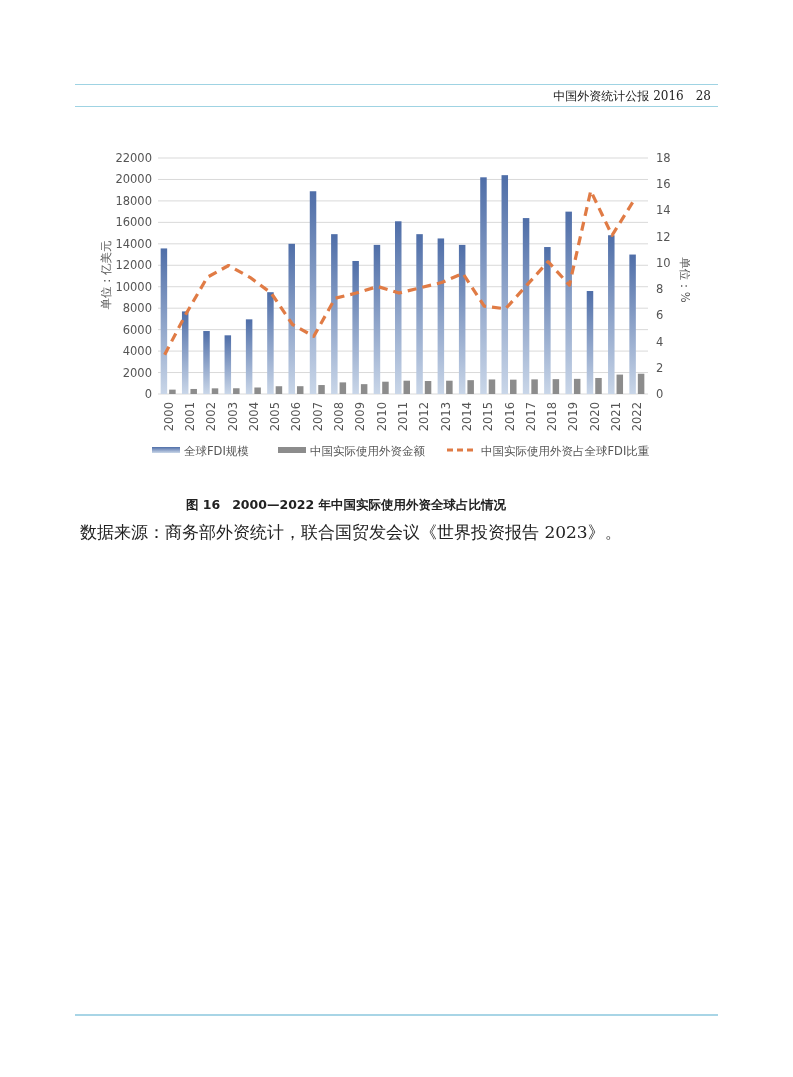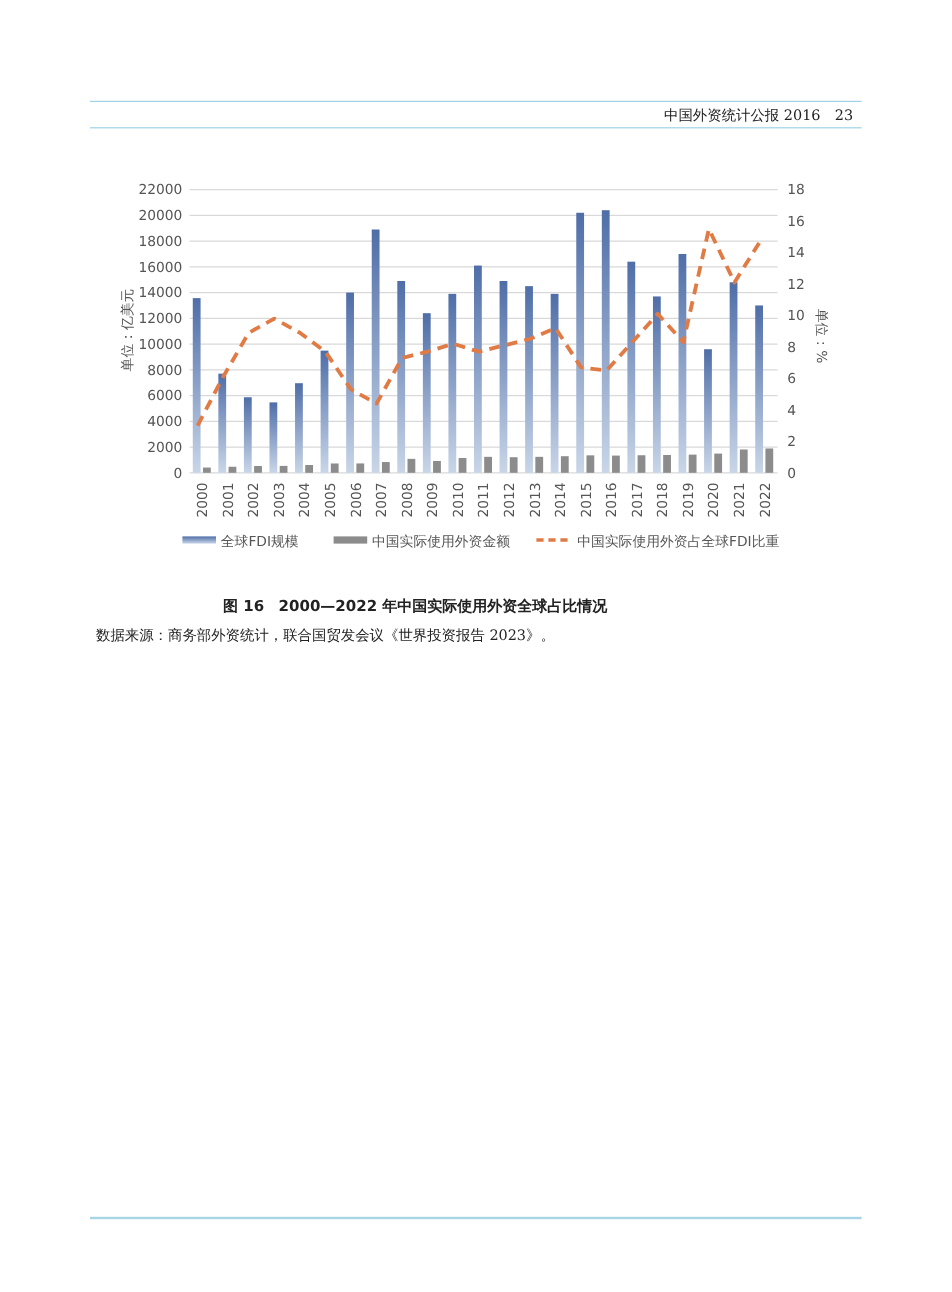--- a/index.html
+++ b/index.html
@@ -6,31 +6,31 @@
   body { width: 793px; height: 1077px; position: relative; overflow: hidden; font-family: "DejaVu Sans", sans-serif; color: #222; }
   .hline { position: absolute; left: 75px; width: 643px; height: 1px; background: #9fd3e3; }
   .hline.top { top: 84px; }
   .hline.mid { top: 106px; }
   .hline.bottom { top: 1014px; height: 2px; background: #a8d5e6; }
   .header-text { position: absolute; top: 88px; right: 82px; font-family: "DejaVu Serif", serif; font-size: 12px; color: #222; white-space: nowrap; }
   .header-text .page-num { margin-left: 12px; }
   #chart { position: absolute; left: 90px; top: 140px; }
   .caption { position: absolute; top: 497px; left: 0; width: 692px; text-align: center; font-family: "DejaVu Sans", sans-serif; font-size: 12.5px; font-weight: bold; color: #222; }
   .caption .fig-no { margin-right: 12px; }
-  .source { position: absolute; top: 521px; left: 80px; font-family: "DejaVu Serif", serif; font-size: 12px; color: #222; white-space: nowrap; }
+  .source { position: absolute; top: 521px; left: 80px; font-family: "DejaVu Serif", serif; font-size: 17px; color: #222; white-space: nowrap; }
   .tick { font-family: "DejaVu Sans", sans-serif; font-size: 11.5px; fill: #555; }
   .axis-title { font-family: "DejaVu Sans", sans-serif; font-size: 11.5px; fill: #555; }
   .legend-text { font-family: "DejaVu Sans", sans-serif; font-size: 11.5px; fill: #555; }
 </style>
 </head>
 <body>
 
 <div class="hline top"></div>
 <div class="header-text">
-  <span>中国外资统计公报 2016</span><span class="page-num">23</span>
+  <span>中国外资统计公报 2016</span><span class="page-num">28</span>
 </div>
 <div class="hline mid"></div>
 
 <svg id="chart" width="600" height="330" xmlns="http://www.w3.org/2000/svg">
   <defs>
     <linearGradient id="barGrad" x1="0" y1="0" x2="0" y2="1">
       <stop id="gradTop" offset="0%" stop-color="#4f6ea8"></stop>
       <stop id="gradBot" offset="100%" stop-color="#c9d6e8"></stop>
     </linearGradient>
   </defs>

